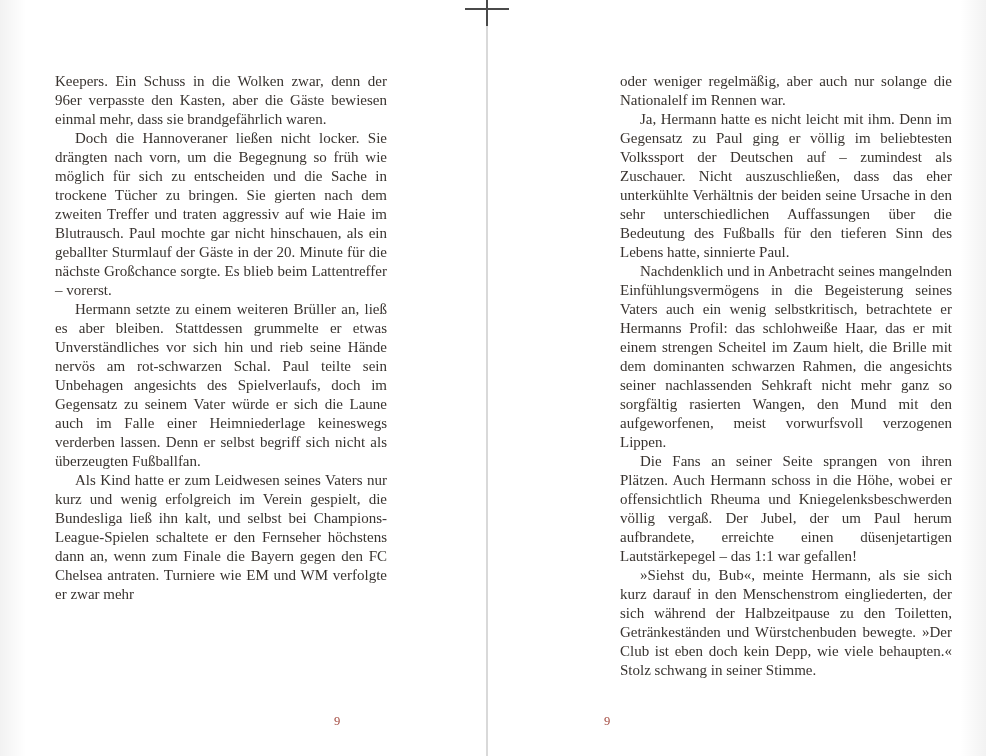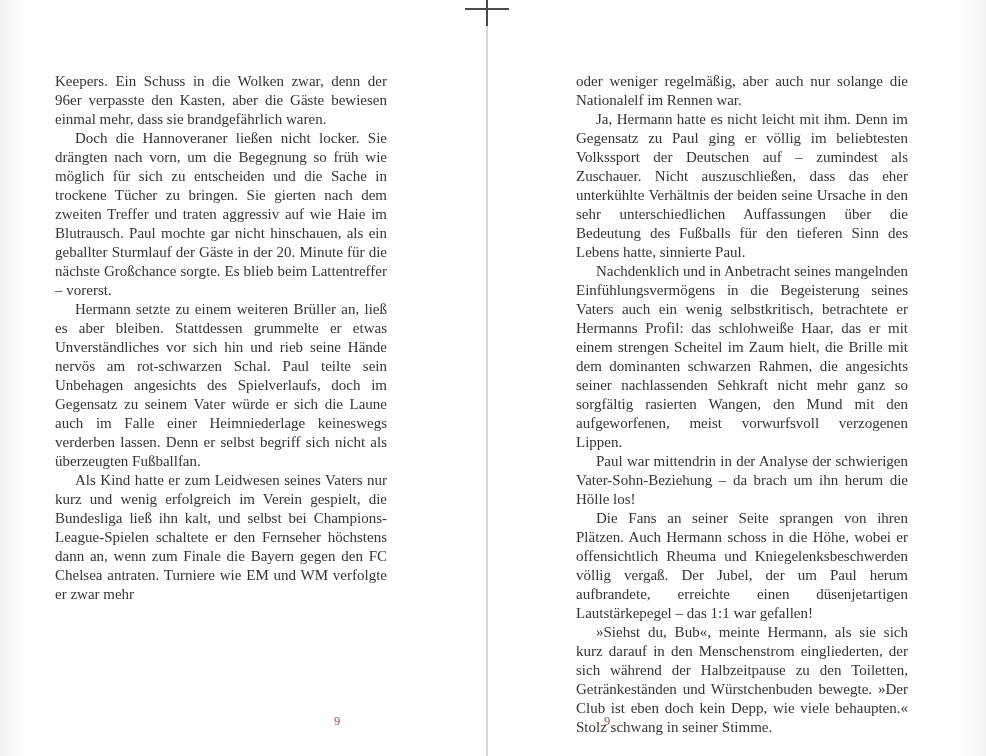--- a/index.html
+++ b/index.html
@@ -35,21 +35,21 @@
 
   .page-text {
     position: absolute; top: 72px; width: 332px;
     font-size: 15px; line-height: 19px;
     text-align: justify; text-justify: inter-word;
     hyphens: auto; -webkit-hyphens: auto;
   }
   .page-text p { text-indent: 20px; }
   .page-text p.continuation { text-indent: 0; }
   #left-text  { left: 55px; }
-  #right-text { left: 576px; }
+  #right-text { left: 620px; }
 
   .page-number {
     position: absolute; top: 714px;
     font-size: 12.5px; letter-spacing: 0.5px;
     color: var(--page_number, #a3493f);
   }
   #page-number-left  { left: 334px; }
   #page-number-right { left: 604px; }
 </style>
 </head>
@@ -66,19 +66,18 @@
   <p class="continuation">Keepers. Ein Schuss in die Wolken zwar, denn der 96er verpasste den Kasten, aber die Gäste bewiesen einmal mehr, dass sie brandgefährlich waren.</p>
   <p>Doch die Hannoveraner ließen nicht locker. Sie drängten nach vorn, um die Begegnung so früh wie möglich für sich zu entscheiden und die Sache in trockene Tücher zu bringen. Sie gierten nach dem zweiten Treffer und traten aggressiv auf wie Haie im Blutrausch. Paul mochte gar nicht hinschauen, als ein geballter Sturmlauf der Gäste in der 20. Minute für die nächste Großchance sorgte. Es blieb beim Lattentreffer – vorerst.</p>
   <p>Hermann setzte zu einem weiteren Brüller an, ließ es aber bleiben. Stattdessen grummelte er etwas Unverständliches vor sich hin und rieb seine Hände nervös am rot-schwarzen Schal. Paul teilte sein Unbehagen angesichts des Spielverlaufs, doch im Gegensatz zu seinem Vater würde er sich die Laune auch im Falle einer Heimniederlage keineswegs verderben lassen. Denn er selbst begriff sich nicht als überzeugten Fußballfan.</p>
   <p>Als Kind hatte er zum Leidwesen seines Vaters nur kurz und wenig erfolgreich im Verein gespielt, die Bundesliga ließ ihn kalt, und selbst bei Champions-League-Spielen schaltete er den Fernseher höchstens dann an, wenn zum Finale die Bayern gegen den FC Chelsea antraten. Turniere wie EM und WM verfolgte er zwar mehr</p>
 </div>
 
 <div id="right-text" class="page-text">
   <p class="continuation">oder weniger regelmäßig, aber auch nur solange die Nationalelf im Rennen war.</p>
   <p>Ja, Hermann hatte es nicht leicht mit ihm. Denn im Gegensatz zu Paul ging er völlig im beliebtesten Volkssport der Deutschen auf – zumindest als Zuschauer. Nicht auszuschließen, dass das eher unterkühlte Verhältnis der beiden seine Ursache in den sehr unterschiedlichen Auffassungen über die Bedeutung des Fußballs für den tieferen Sinn des Lebens hatte, sinnierte Paul.</p>
   <p>Nachdenklich und in Anbetracht seines mangelnden Einfühlungsvermögens in die Begeisterung seines Vaters auch ein wenig selbstkritisch, betrachtete er Hermanns Profil: das schlohweiße Haar, das er mit einem strengen Scheitel im Zaum hielt, die Brille mit dem dominanten schwarzen Rahmen, die angesichts seiner nachlassenden Sehkraft nicht mehr ganz so sorgfältig rasierten Wangen, den Mund mit den aufgeworfenen, meist vorwurfsvoll verzogenen Lippen.</p>
-  <p>Paul war mittendrin in der Analyse der schwierigen Vater-Sohn-Beziehung – da brach um ihn herum die Hölle los!</p>
   <p>Die Fans an seiner Seite sprangen von ihren Plätzen. Auch Hermann schoss in die Höhe, wobei er offensichtlich Rheuma und Kniegelenksbeschwerden völlig vergaß. Der Jubel, der um Paul herum aufbrandete, erreichte einen düsenjetartigen Lautstärkepegel – das 1:1 war gefallen!</p>
   <p>»Siehst du, Bub«, meinte Hermann, als sie sich kurz darauf in den Menschenstrom eingliederten, der sich während der Halbzeitpause zu den Toiletten, Getränkeständen und Würstchenbuden bewegte. »Der Club ist eben doch kein Depp, wie viele behaupten.« Stolz schwang in seiner Stimme.</p>
 </div>
 
 <div id="page-number-left" class="page-number">9</div>
 <div id="page-number-right" class="page-number">9</div>
 
 </body></html>

